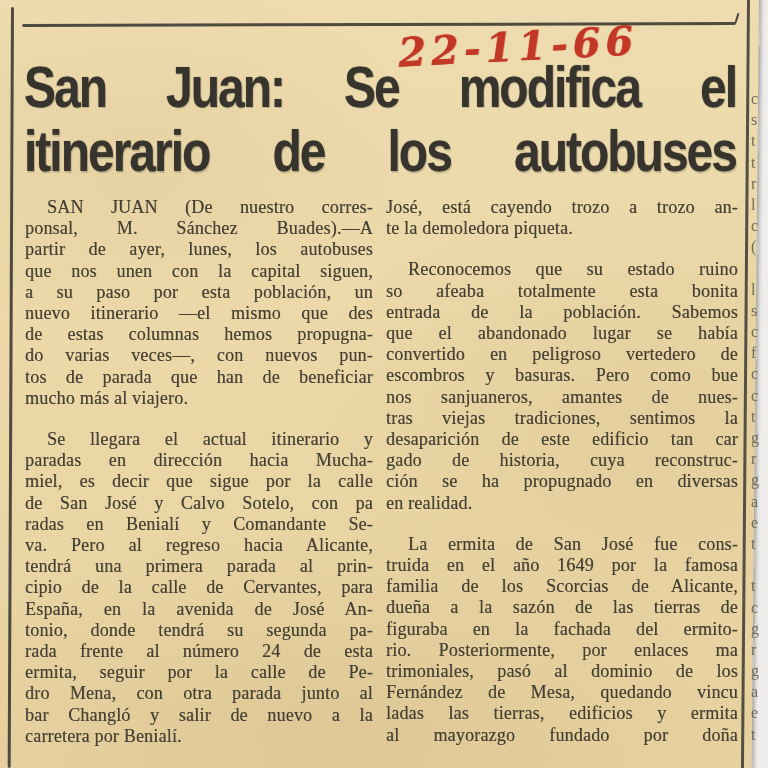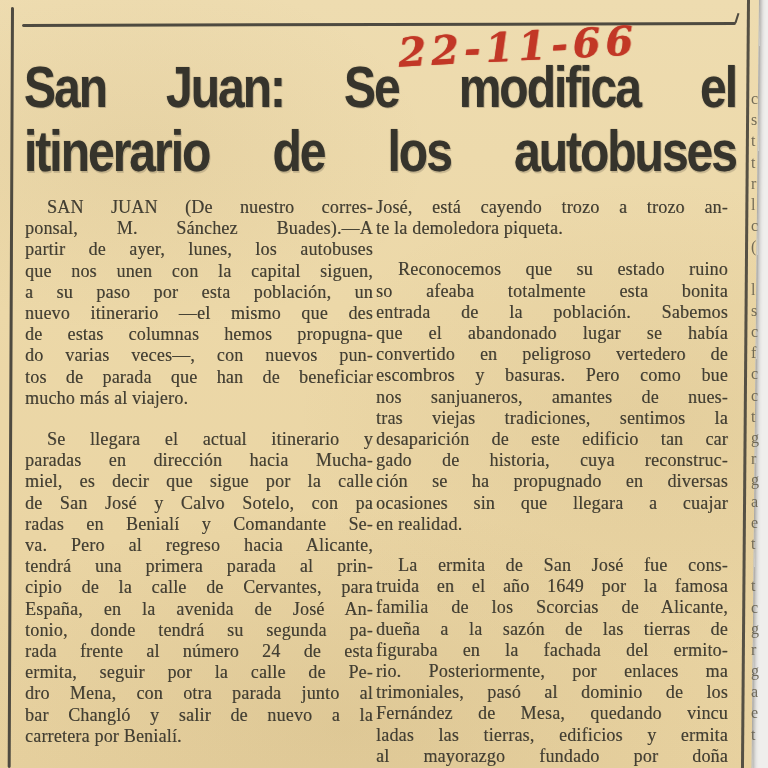--- a/index.html
+++ b/index.html
@@ -67,21 +67,21 @@
     font-style:italic;font-weight:700;
     font-size:40px;letter-spacing:5px;
     color:#c23726;
     transform:rotate(-3deg);
     text-shadow:0 0 1px rgba(194,55,38,0.75), 1px 0 0 rgba(194,55,38,0.35);
     z-index:3;
   }
   
   .columns{
     position:absolute;left:25px;top:197px;width:713px;
-    display:flex;gap:3px;
+    display:flex;gap:13px;
   }
   .col{font-size:18px;line-height:21.2px;letter-spacing:0.2px;}
   .col-left{width:348px;}
   .col-right{width:352px;}
   .para{margin:0 0 0 0;padding-top:0;}
   .para + .para{margin-top:20px;}
   .line{
     text-align:justify;text-align-last:justify;
     text-shadow:0.4px 0.4px 0.3px rgba(55,50,40,0.45);
   }
@@ -180,21 +180,20 @@
           <div class="line">so afeaba totalmente esta bonita</div>
           <div class="line">entrada de la población. Sabemos</div>
           <div class="line">que el abandonado lugar se había</div>
           <div class="line">convertido en peligroso vertedero de</div>
           <div class="line">escombros y basuras. Pero como bue</div>
           <div class="line">nos sanjuaneros, amantes de nues-</div>
           <div class="line">tras viejas tradiciones, sentimos la</div>
           <div class="line">desaparición de este edificio tan car</div>
           <div class="line">gado de historia, cuya reconstruc-</div>
           <div class="line">ción se ha propugnado en diversas</div>
-          <div class="line">ocasiones sin que llegara a cuajar</div>
           <div class="line last">en realidad.</div>
         </div>
         <div class="para">
           <div class="line first">La ermita de San José fue cons-</div>
           <div class="line">truida en el año 1649 por la famosa</div>
           <div class="line">familia de los Scorcias de Alicante,</div>
           <div class="line">dueña a la sazón de las tierras de</div>
           <div class="line">figuraba en la fachada del ermito-</div>
           <div class="line">rio. Posteriormente, por enlaces ma</div>
           <div class="line">trimoniales, pasó al dominio de los</div>

